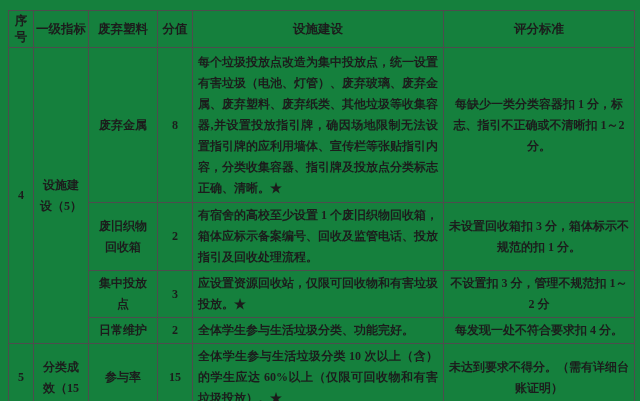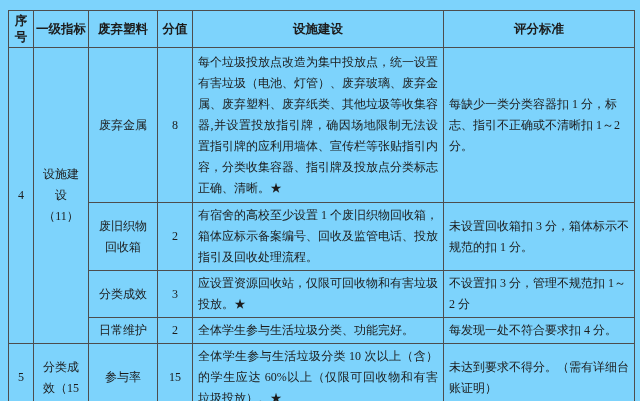--- a/index.html
+++ b/index.html
@@ -4,38 +4,38 @@
 <style>
   html, body {
     margin: 0;
     padding: 0;
     background: #ffffff;
   }
   .page {
     position: relative;
     width: 640px;
     height: 401px;
-    background: #7dd3fc;
+    background: #15803d;
     overflow: hidden;
     font-family: "Liberation Serif", "DejaVu Serif", serif;
     color: #1c1c1c;
   }
   table.eval {
     position: absolute;
     left: 8px;
     top: 10px;
     width: 626px;
     border-collapse: collapse;
     table-layout: fixed;
   }
   table.eval td, table.eval th {
     border: 1px solid #4d4d4d;
     padding: 2px 5px;
     font-size: 12px;
-    font-weight: normal;
+    font-weight: bold;
     vertical-align: middle;
     overflow: hidden;
     box-sizing: border-box;
     line-height: 21px;
   }
   table.eval th {
     font-weight: bold;
     text-align: center;
     font-size: 12.5px;
     line-height: 16px;
@@ -46,21 +46,21 @@
     line-height: 19px;
     padding: 2px 3px;
   }
   td.content {
     text-align: justify;
     text-justify: inter-ideograph;
     line-height: 22px;
     padding: 2px 6px;
   }
   td.standard {
-    text-align: left;
+    text-align: center;
     line-height: 22px;
     padding: 2px 6px;
   }
 </style>
 </head>
 <body>
 
 <div class="page">
   <table class="eval">
     <colgroup>
@@ -76,36 +76,36 @@
       <th>序号</th>
       <th>一级指标</th>
       <th>废弃塑料</th>
       <th>分值</th>
       <th>设施建设</th>
       <th>评分标准</th>
     </tr>
 
     <tr style="height:155px">
       <td class="center" rowspan="4">4</td>
-      <td class="center" rowspan="4">设施建设（11）</td>
+      <td class="center" rowspan="4">设施建设（5）</td>
       <td class="center">废弃金属</td>
       <td class="center">8</td>
       <td class="content">每个垃圾投放点改造为集中投放点，统一设置有害垃圾（电池、灯管）、废弃玻璃、废弃金属、废弃塑料、废弃纸类、其他垃圾等收集容器,并设置投放指引牌，确因场地限制无法设置指引牌的应利用墙体、宣传栏等张贴指引内容，分类收集容器、指引牌及投放点分类标志正确、清晰。★</td>
       <td class="standard">每缺少一类分类容器扣 1 分，标志、指引不正确或不清晰扣 1～2 分。</td>
     </tr>
 
     <tr style="height:67px">
       <td class="center">废旧织物回收箱</td>
       <td class="center">2</td>
       <td class="content">有宿舍的高校至少设置 1 个废旧织物回收箱，箱体应标示备案编号、回收及监管电话、投放指引及回收处理流程。</td>
       <td class="standard">未设置回收箱扣 3 分，箱体标示不规范的扣 1 分。</td>
     </tr>
 
     <tr style="height:45px">
-      <td class="center">分类成效</td>
+      <td class="center">集中投放点</td>
       <td class="center">3</td>
       <td class="content">应设置资源回收站，仅限可回收物和有害垃圾投放。★</td>
       <td class="standard">不设置扣 3 分，管理不规范扣 1～2 分</td>
     </tr>
 
     <tr style="height:23px">
       <td class="center">日常维护</td>
       <td class="center">2</td>
       <td class="content">全体学生参与生活垃圾分类、功能完好。</td>
       <td class="standard">每发现一处不符合要求扣 4 分。</td>

